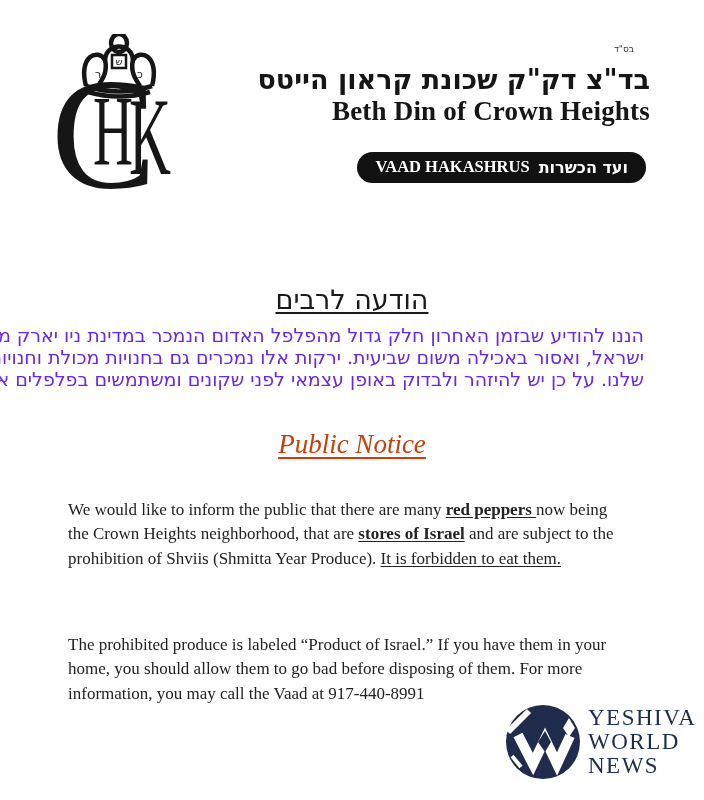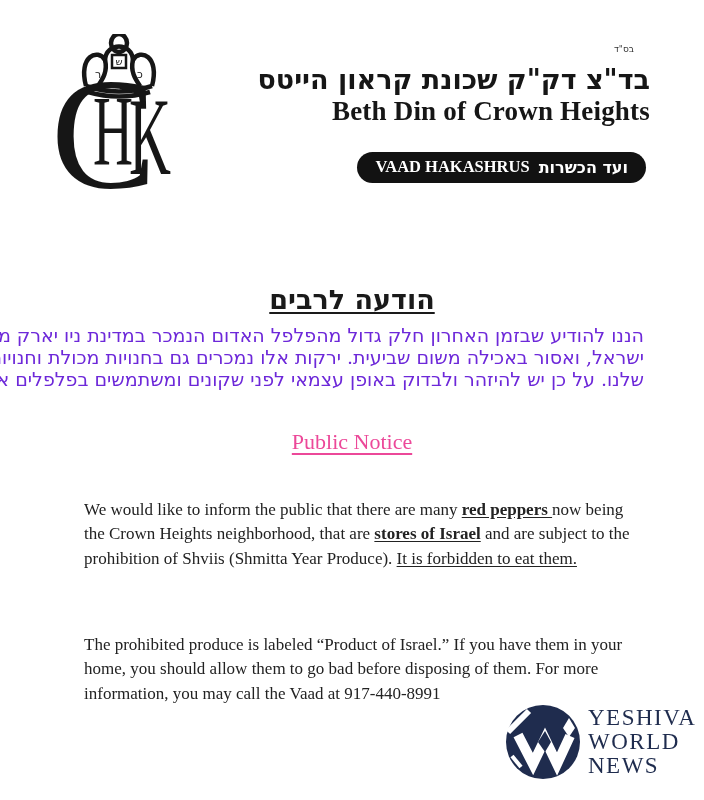--- a/index.html
+++ b/index.html
@@ -14,28 +14,28 @@
   #heb-title{font-size:27px;font-weight:bold;direction:rtl;line-height:32px;color:#161616;
              font-family:"DejaVu Serif","DejaVu Sans",serif;}
   #eng-title{font-size:27px;font-weight:bold;line-height:31px;color:#161616;letter-spacing:.2px;}
   #pill{display:inline-flex;align-items:center;gap:9px;margin-top:25px;margin-right:4px;
         background:#121212;color:#fff;border-radius:16px;padding:5px 18px 6px 18px;
         font-size:16.5px;font-weight:bold;}
   #pill .heb{direction:rtl;font-family:"DejaVu Serif","DejaVu Sans",serif;font-size:16px;}
   
   #heb-heading{top:284px;left:0;width:100%;text-align:center;}
   #heb-heading span{font-size:27px;text-decoration:underline;text-underline-offset:3px;
-        font-family:"DejaVu Serif","DejaVu Sans",serif;color:#1a1a1a;font-weight:bold;}
+        font-family:"DejaVu Serif","DejaVu Sans",serif;color:#1a1a1a;}
   #heb-para{top:324px;left:60px;right:60px;direction:rtl;text-align:center;
         font-size:19px;line-height:22px;color:#6d28d9;
         font-family:"DejaVu Serif","DejaVu Sans",serif;}
   
   #pub-heading{top:429px;left:0;width:100%;text-align:center;}
-  #pub-heading span{font-size:22px;text-decoration:underline;text-underline-offset:4px;color:#ec4899;}
-  .eng-para{left:84px;width:585px;font-size:17px;line-height:24.3px;color:#222;}
+  #pub-heading span{font-size:27px;text-decoration:underline;text-underline-offset:4px;color:#c2410c;font-style:italic;}
+  .eng-para{left:68px;width:585px;font-size:17px;line-height:24.3px;color:#222;}
   #eng-para1{top:498px;}
   #eng-para2{top:597px;margin-top:36px;}
   .b{font-weight:bold;}
   .u{text-decoration:underline;text-underline-offset:2px;}
   
   #ywn{left:505px;top:704px;display:flex;align-items:center;gap:7px;}
   #ywn-text{color:#1f2c4e;font-size:23px;line-height:24px;letter-spacing:1.5px;
         font-family:"Liberation Serif",serif;}
   .tline{white-space:pre;}
 </style>

